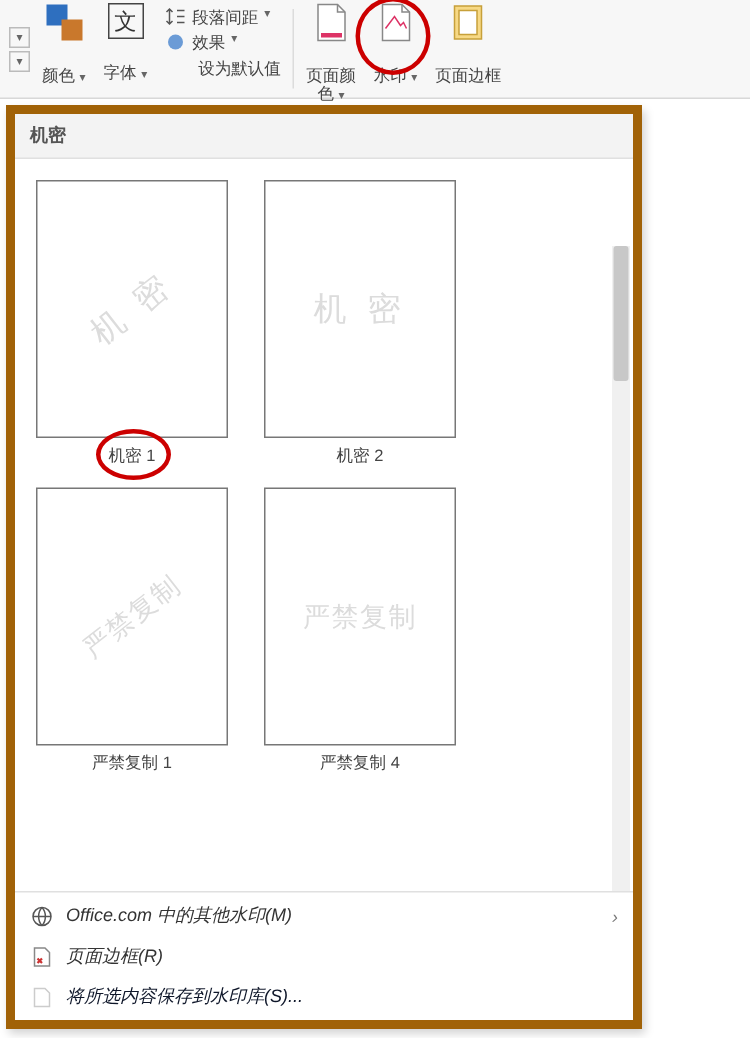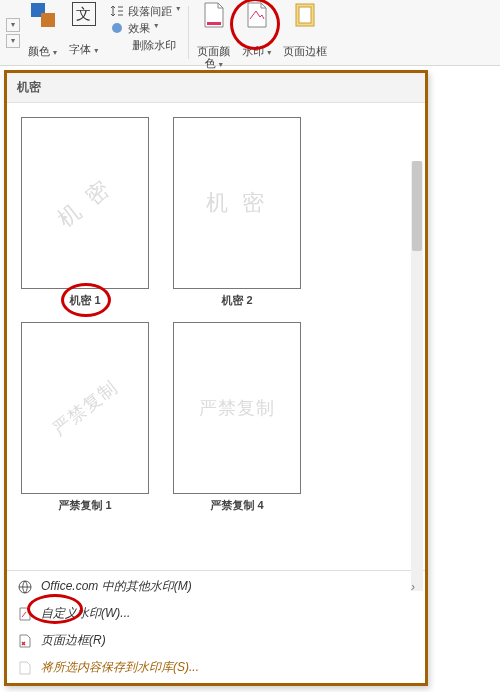--- a/index.html
+++ b/index.html
@@ -54,21 +54,21 @@
     border-radius:50%;
     pointer-events:none;
   }
   .watermark-btn { position:relative; }
   .dropdown-panel {
     position:absolute;
     left:4px; top:70px;
     width:424px;
     height:616px;
     background:#fff;
-    border:3px solid #a16207;
+    border:6px solid #a16207;
     box-shadow: 2px 3px 6px rgba(0,0,0,.18);
     display:flex; flex-direction:column;
   }
   .panel-head {
     padding:6px 10px;
     font-size:12px; font-weight:600; color:#555;
     background:#f3f3f3;
     border-bottom:1px solid #e0e0e0;
   }
   .gallery {
@@ -96,34 +96,34 @@
     background:#fff;
     display:flex; align-items:center; justify-content:center;
     position:relative;
   }
   .wm-text {
     font-size:22px; color:#dcdcdc; font-weight:400;
     transform: rotate(-38deg);
     letter-spacing:4px;
     white-space:nowrap;
   }
-  .thumb-label { font-size:11px; color:#444; margin-top:4px; text-align:center;font-weight:bold; }
+  .thumb-label { font-size:11px; color:#444; margin-top:4px; text-align:center; }
   .panel-foot {
     border-top:1px solid #e0e0e0;
     padding:2px 0;
   }
   .foot-row {
     display:flex; align-items:center; gap:8px;
     padding:5px 10px;
     font-size:12px; color:#333;
     cursor:pointer;
     position:relative;
     font-style:italic;
   }
-  .foot-row.disabled { color:#a16207; cursor:default; }
+  .foot-row.disabled { color:#0f172a; cursor:default; }
   .foot-icon { width:16px; height:16px; display:flex; align-items:center; justify-content:center; }
   .arrow-right { margin-left:auto; color:#777; font-size:12px; }
   svg { display:block; }
 </style>
 </head>
 <body>
 
 <div class="ribbon">
 
   <div class="left-edge">
@@ -165,21 +165,21 @@
       <div class="small-row">
         <span>
           <svg width="14" height="14">
               <circle cx="7" cy="7" r="5" fill="#6b9bd6"></circle>
             </svg>
         </span>
         <span>效果</span>
         <span class="drop">▾</span>
       </div>
       <div class="small-row" style="margin-left:22px;">
-        <span>删除水印</span>
+        <span>设为默认值</span>
       </div>
     </div>
   </div>
 
   <div class="sep"></div>
 
   <div class="ribbon-group">
     <div class="btn-col">
       <div class="big-icon">
         <svg width="22" height="26">
@@ -266,30 +266,20 @@
     <div class="foot-row">
       <span class="foot-icon">
         <svg width="14" height="14">
             <circle cx="7" cy="7" r="6" fill="none" stroke="#555"></circle>
             <path d="M1 7h12M7 1c3 3 3 9 0 12M7 1c-3 3-3 9 0 12" stroke="#555" fill="none"></path>
           </svg>
       </span>
       <span>Office.com 中的其他水印(M)</span>
       <span class="arrow-right">›</span>
     </div>
-    <div class="foot-row" style="position:relative;">
-      <span class="foot-icon">
-        <svg width="14" height="14">
-            <path d="M2 1h7l3 3v9H2z" fill="#fff" stroke="#888"></path>
-            <path d="M4 10l4-5" stroke="#d36"></path>
-          </svg>
-      </span>
-      <span>自定义水印(W)...</span>
-      <div class="circle-anno" style="left:20px; top:-6px; width:56px; height:30px;"></div>
-    </div>
     <div class="foot-row">
       <span class="foot-icon">
         <svg width="14" height="14">
             <path d="M2 1h7l3 3v9H2z" fill="#fff" stroke="#888"></path>
             <path d="M4 11l3-3M7 11l-3-3" stroke="#c33" stroke-width="1.5"></path>
           </svg>
       </span>
       <span>页面边框(R)</span>
     </div>
     <div class="foot-row disabled">

